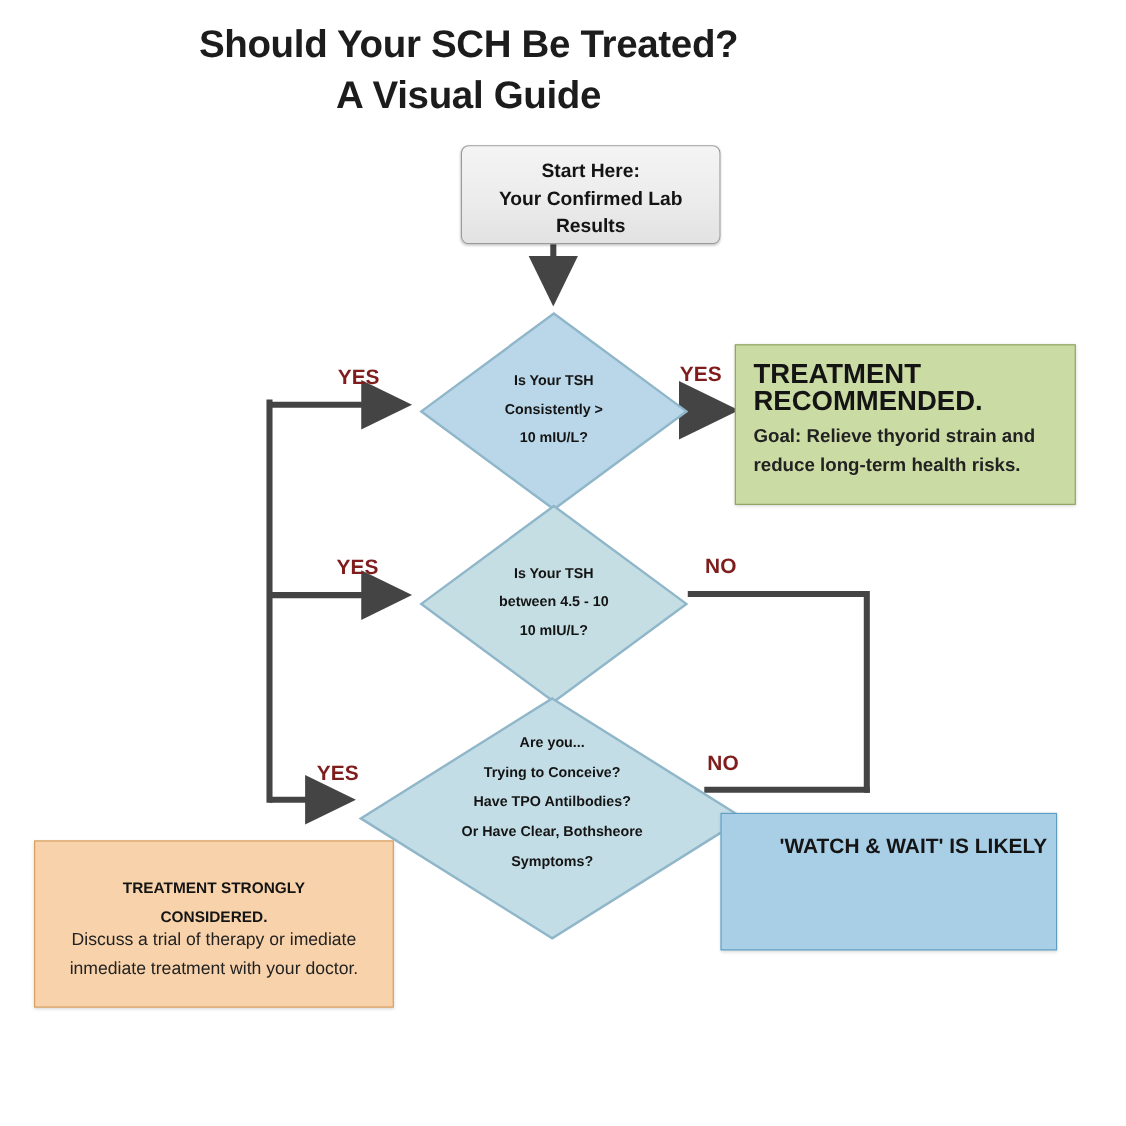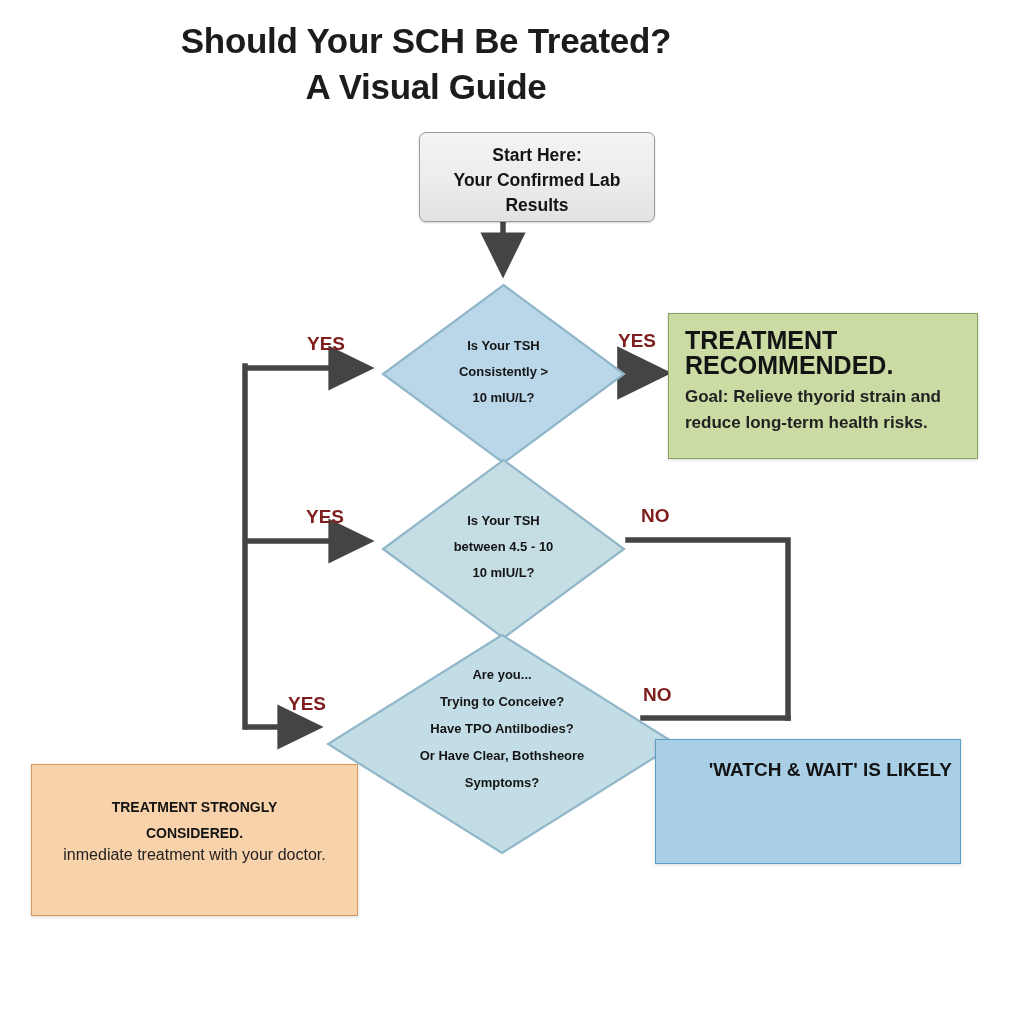--- a/index.html
+++ b/index.html
@@ -298,20 +298,21 @@
       <div>reduce long-term health risks.</div>
     </div>
   </div>
 
   <div class="node outcome" id="box-orange">
     <div class="head">
       <div>TREATMENT STRONGLY</div>
       <div>CONSIDERED.</div>
     </div>
     <div class="body">
+      <div>Discuss a trial of therapy or imediate</div>
       <div>inmediate treatment with your doctor.</div>
     </div>
   </div>
 
   <div class="node outcome" id="box-blue">
     <div class="head">'WATCH &amp; WAIT' IS LIKELY</div>
   </div>
 
 </div>
 

